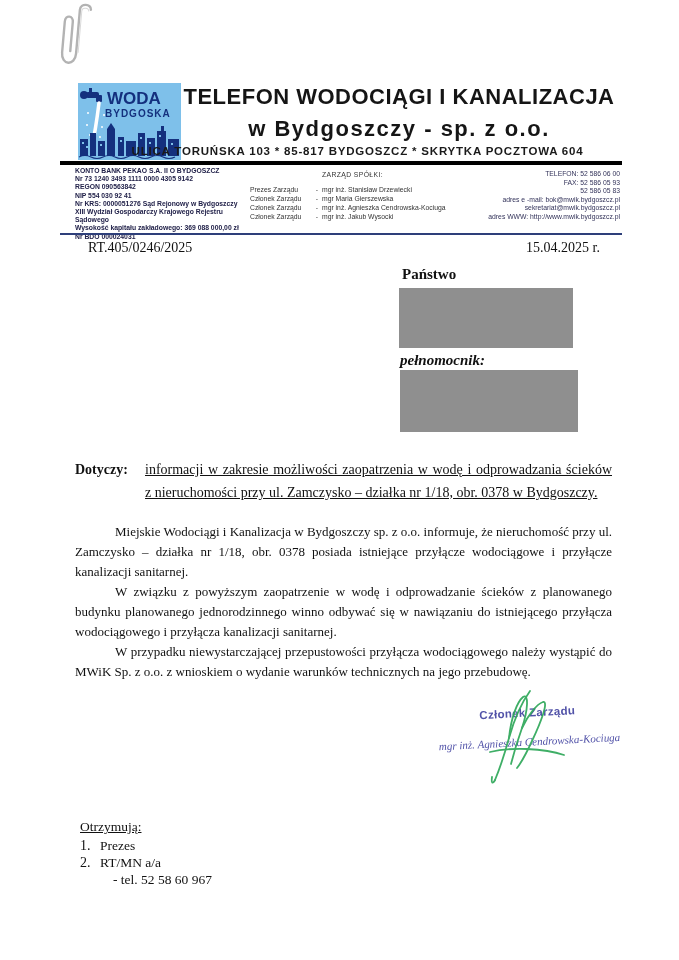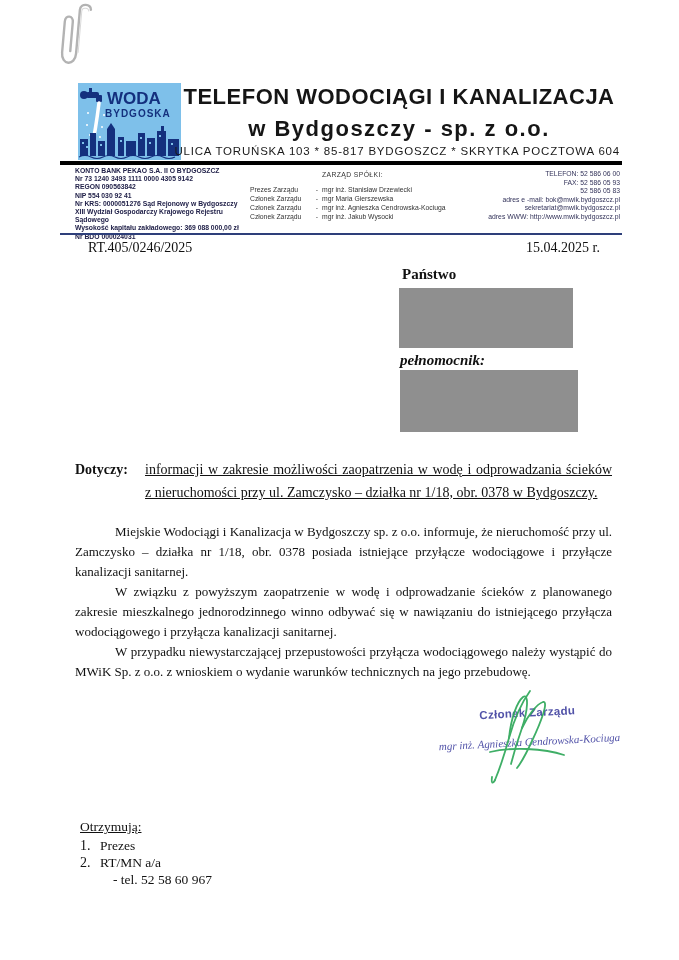--- a/index.html
+++ b/index.html
@@ -6,22 +6,22 @@
   .page{position:relative;width:679px;height:960px;background:#ffffff;overflow:hidden;
         font-family:"Liberation Serif",serif;color:#111;}
   .abs{position:absolute;}
 
   
   .logo{left:78px;top:83px;width:103px;height:69px;}
   .title-block{left:183px;top:84px;width:432px;text-align:center;
                font-family:"Liberation Sans",sans-serif;font-weight:bold;color:#151515;}
   .title-l1{font-size:22px;letter-spacing:.5px;white-space:nowrap;}
   .title-l2{font-size:22px;letter-spacing:1.5px;margin-top:6px;white-space:nowrap;}
-  .address-line{left:95px;top:145px;width:525px;text-align:right;
-                font-family:"Liberation Sans",sans-serif;font-weight:normal;
+  .address-line{left:95px;top:145px;width:525px;text-align:center;
+                font-family:"Liberation Sans",sans-serif;font-weight:bold;
                 font-size:11.5px;letter-spacing:.8px;white-space:nowrap;color:#1a1a1a;}
   .rule-thick{left:60px;top:161px;width:562px;height:4px;background:#000;}
   .rule-thin{left:60px;top:233px;width:562px;height:2px;background:#2e3f7a;}
 
   
   .info{font-family:"Liberation Sans",sans-serif;color:#22224a;}
   .info-left{left:75px;top:167px;width:180px;font-size:6.8px;line-height:8.2px;font-weight:700;}
   .info-center{left:250px;top:170px;width:205px;font-size:6.8px;line-height:9px;color:#333;}
   .info-center .zarzad-title{text-align:center;margin-bottom:6px;letter-spacing:.4px;}
   .board-row{display:flex;}
@@ -199,21 +199,21 @@
   <div class="abs subject">
     <span class="subject-label">Dotyczy:</span>
     <span class="subject-text">
       <span class="sline sline1">informacji w zakresie możliwości zaopatrzenia w wodę i odprowadzania ścieków</span>
       <span class="sline">z nieruchomości przy ul. Zamczysko – działka nr 1/18, obr. 0378 w Bydgoszczy.</span>
     </span>
   </div>
 
   <div class="abs body-text">
     <p>Miejskie Wodociągi i Kanalizacja w Bydgoszczy sp. z o.o. informuje, że nieruchomość przy ul. Zamczysko – działka nr 1/18, obr. 0378 posiada istniejące przyłącze wodociągowe i przyłącze kanalizacji sanitarnej.</p>
-    <p>W związku z powyższym zaopatrzenie w wodę i odprowadzanie ścieków z planowanego zakresie mieszkalnego jednorodzinnego winno odbywać się w nawiązaniu do istniejącego przyłącza wodociągowego i przyłącza kanalizacji sanitarnej.</p>
+    <p>W związku z powyższym zaopatrzenie w wodę i odprowadzanie ścieków z planowanego budynku planowanego jednorodzinnego winno odbywać się w nawiązaniu do istniejącego przyłącza wodociągowego i przyłącza kanalizacji sanitarnej.</p>
     <p>W przypadku niewystarczającej przepustowości przyłącza wodociągowego należy wystąpić do MWiK Sp. z o.o. z wnioskiem o wydanie warunków technicznych na jego przebudowę.</p>
   </div>
 
   <div class="abs stamp">
     <div class="stamp-role">Członek Zarządu</div>
     <div class="stamp-name">mgr inż. Agnieszka Cendrowska-Kociuga</div>
   </div>
   <div class="abs sig-ink">
     <svg width="120" height="100" viewBox="0 0 120 100">
       <g fill="none" stroke="#2fa85a" stroke-width="1.8" stroke-linecap="round" opacity="0.92">

